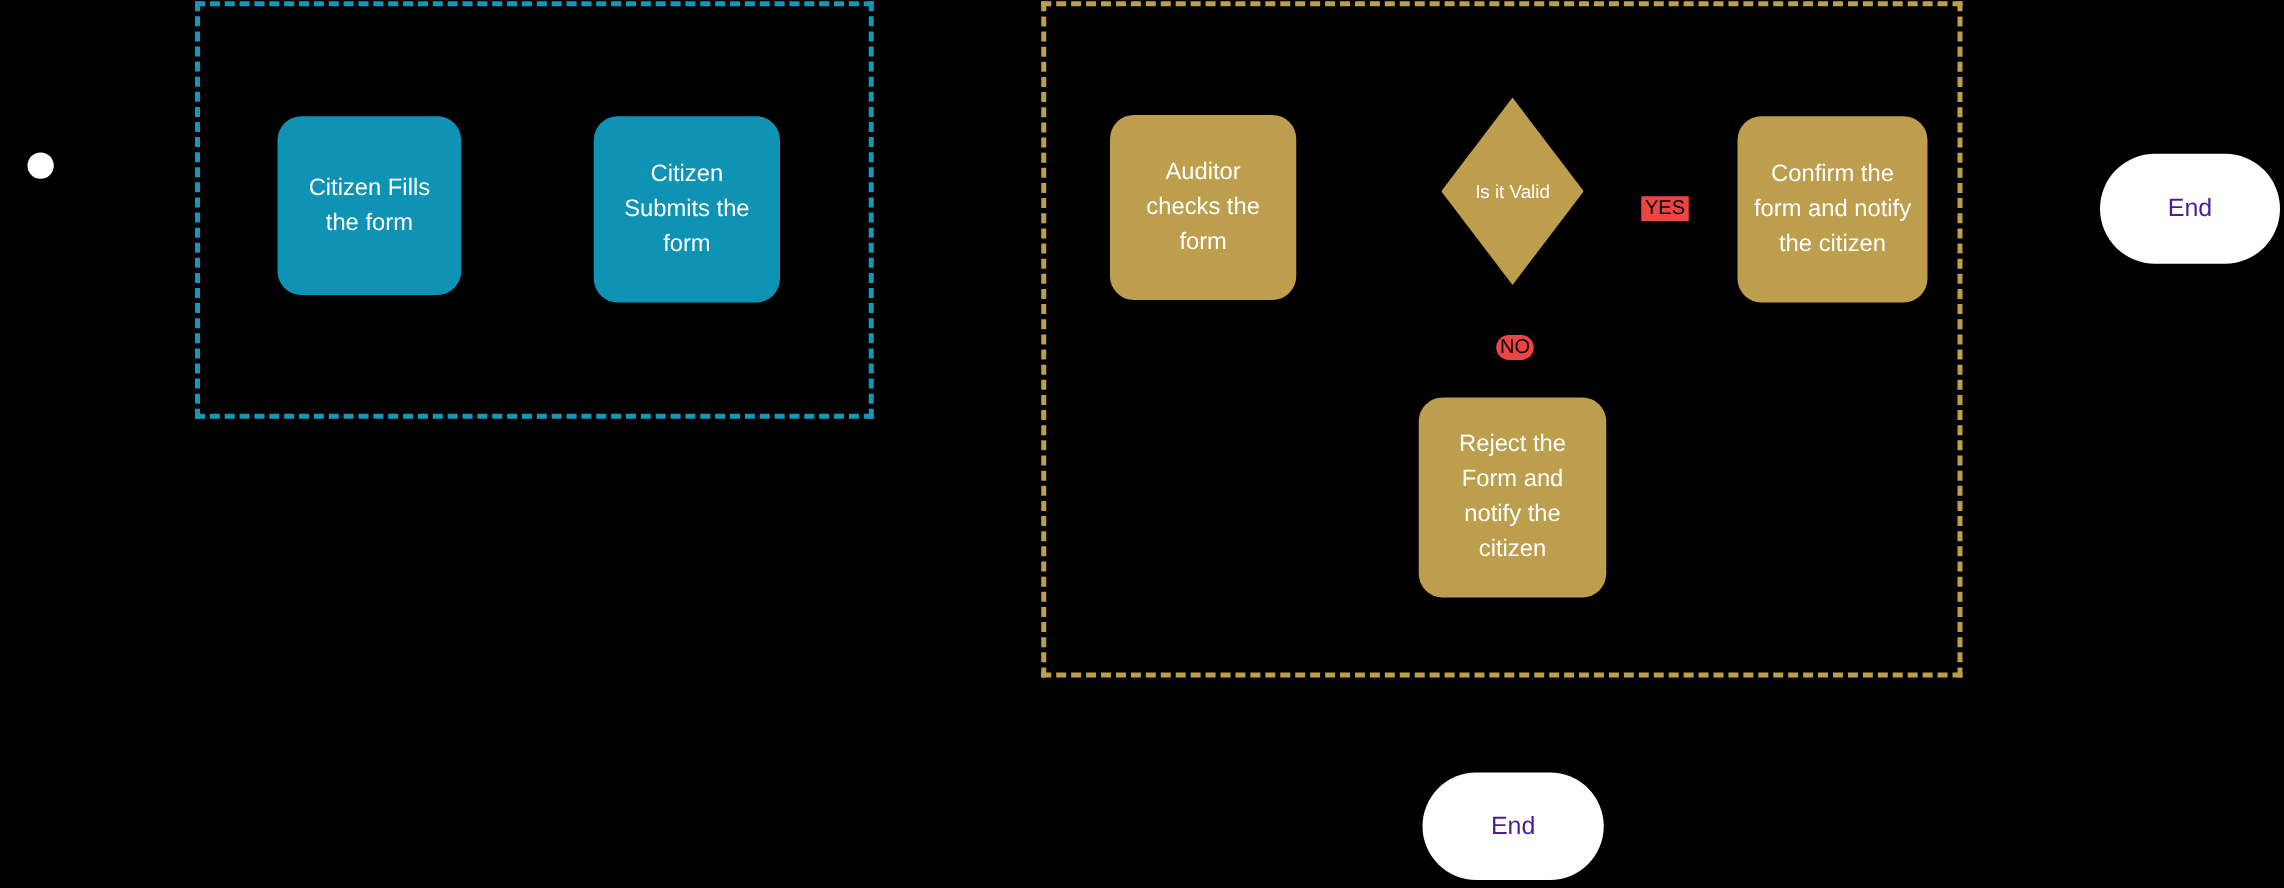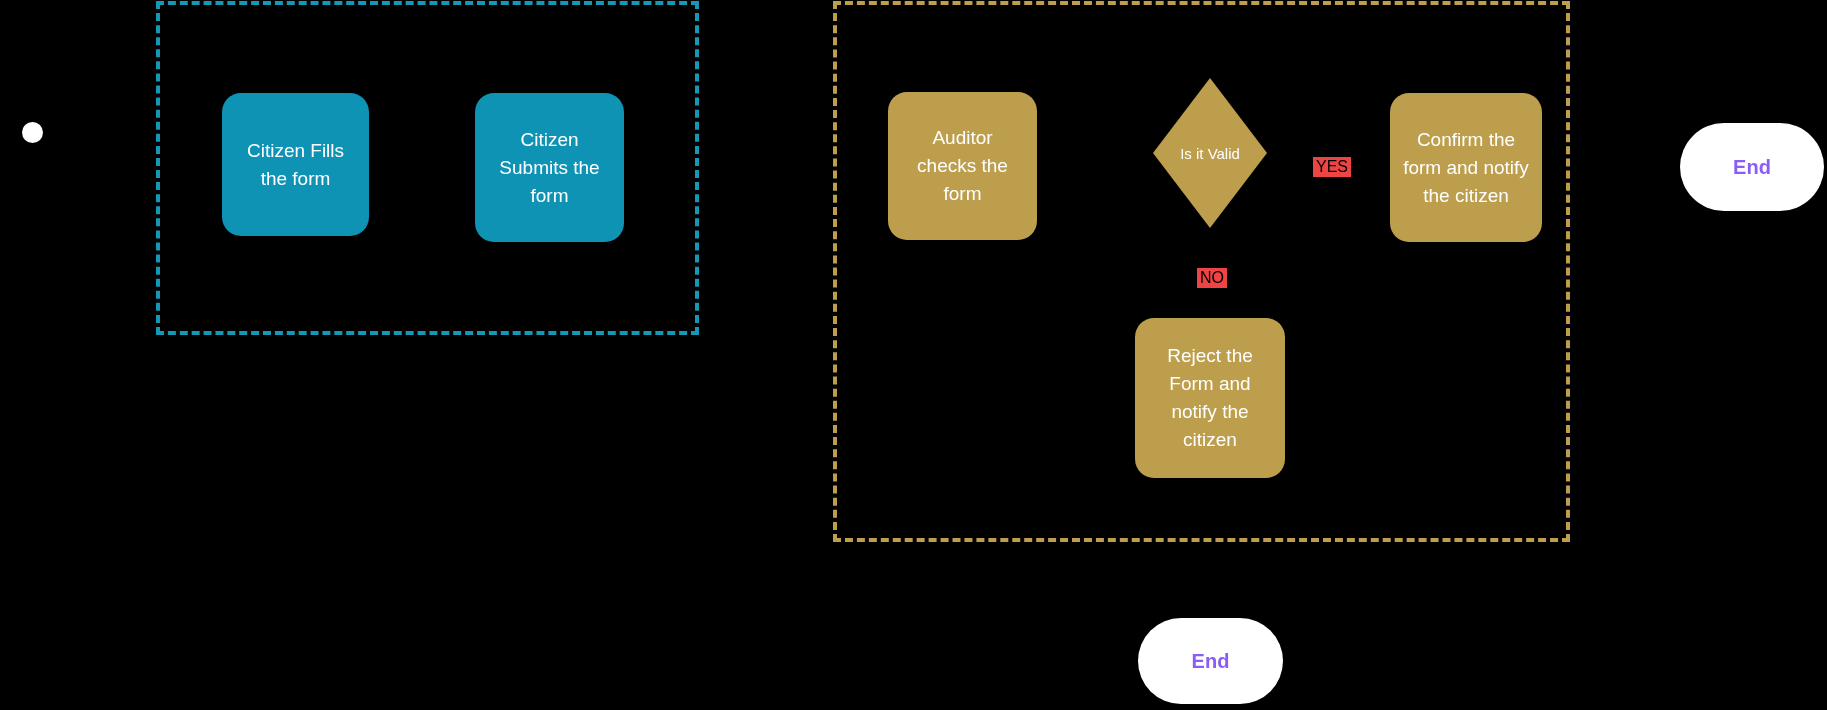--- a/index.html
+++ b/index.html
@@ -86,32 +86,31 @@
   .edge-label {
     position: absolute;
     background: #ef4444;
     color: #000000;
     font-size: 16px;
     line-height: 18px;
     padding: 1px 3px;
     white-space: nowrap;
   }
   .edge-label-yes { left: 1313px; top: 157px; }
-  .edge-label-no  { left: 1197px; top: 268px; }
+  .edge-label-no  { left: 1197px; top: 268px; border-radius: 10px; }
   
   .end-pill {
     position: absolute;
     background: #ffffff;
-    color: #8b5cf6;
+    color: #4c1d95;
     font-size: 20px;
     display: flex;
     align-items: center;
     justify-content: center;
     border-radius: 44px;
-    font-weight: bold;
   }
   .end-main   { left: 1680px; top: 123px; width: 144px; height: 88px; }
   .end-reject { left: 1138px; top: 618px; width: 145px; height: 86px; }
 </style>
 </head>
 <body>
 
 <div class="canvas">
 
   <span class="start-dot"></span>

